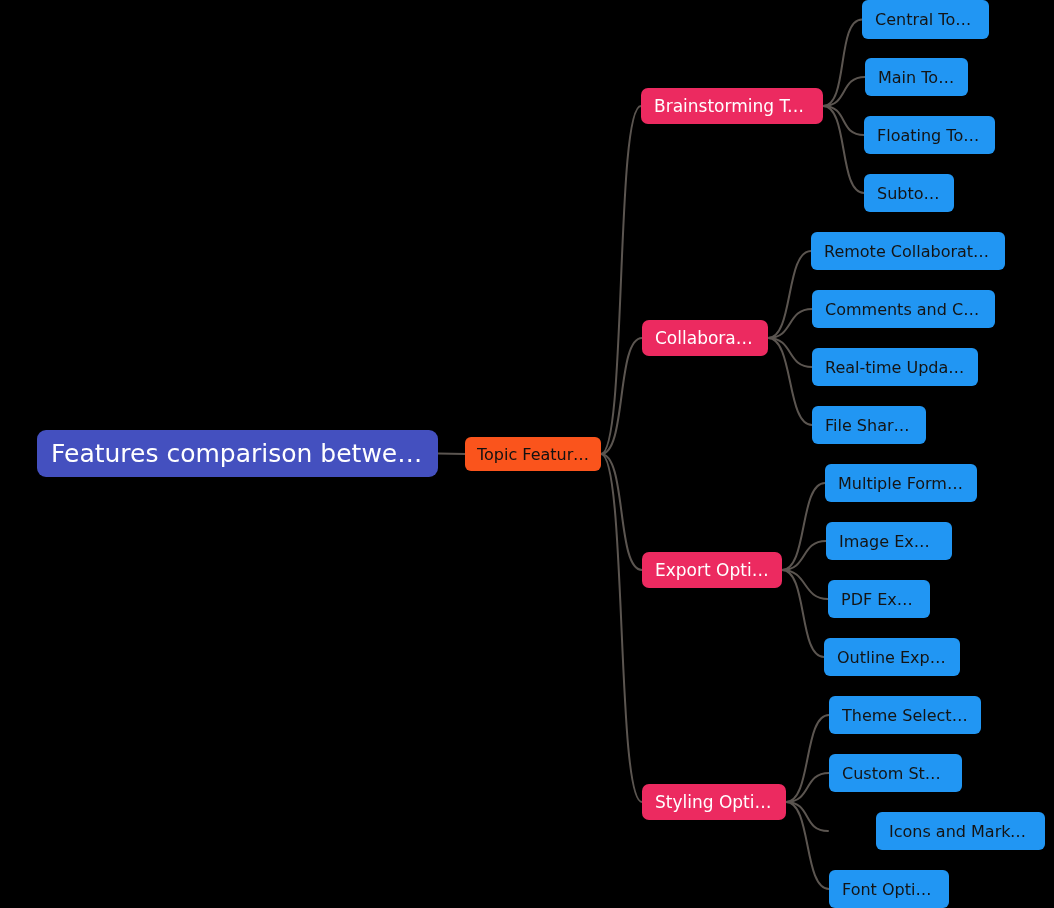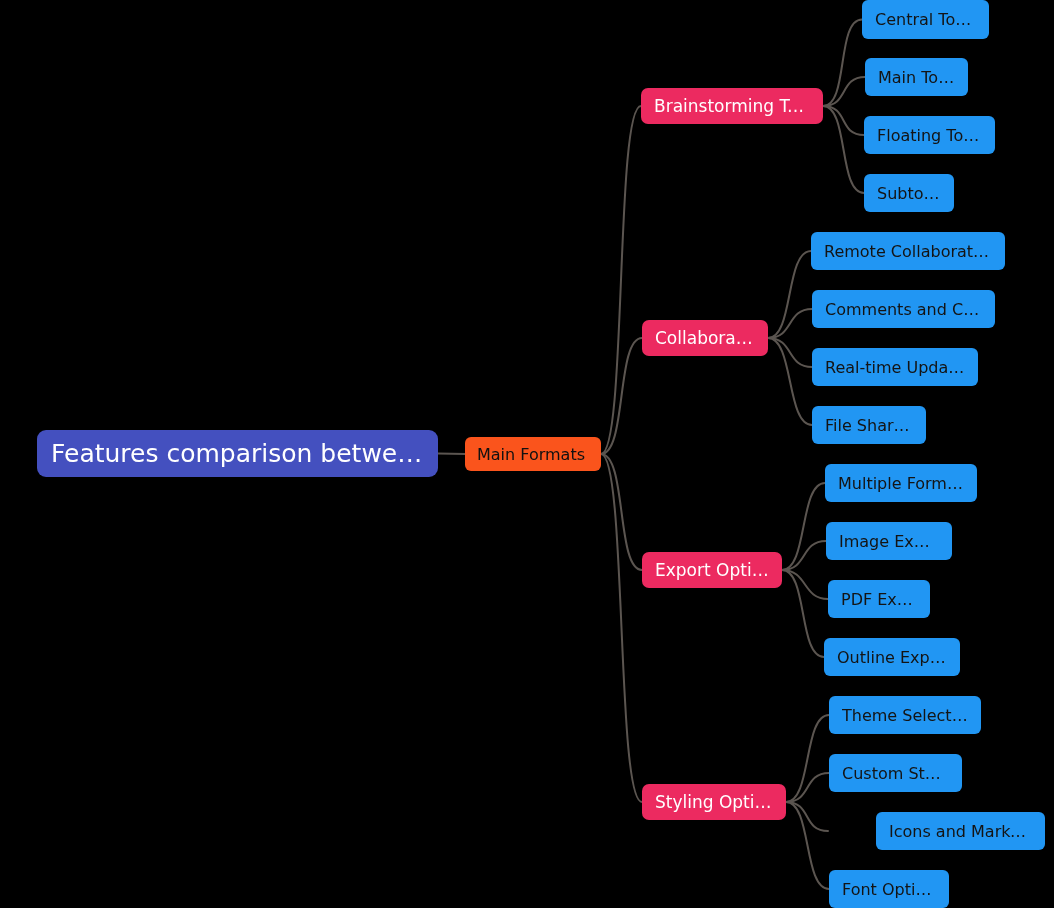--- a/index.html
+++ b/index.html
@@ -90,21 +90,21 @@
       <path d="M 786 802 C 812 802, 803 715, 829 715" fill="none" stroke="#5b5550" stroke-width="2" stroke-linecap="round"></path>
       <path d="M 786 802 C 812 802, 803 773, 829 773" fill="none" stroke="#5b5550" stroke-width="2" stroke-linecap="round"></path>
       <path d="M 786 802 C 812 802, 802 831, 828 831" fill="none" stroke="#5b5550" stroke-width="2" stroke-linecap="round"></path>
       <path d="M 786 802 C 812 802, 803 889, 829 889" fill="none" stroke="#5b5550" stroke-width="2" stroke-linecap="round"></path>
     </svg>
   <div id="nodes">
       <div class="node node-root" style="left: 37px; top: 430px; width: 401px; height: 47px;">
         <span class="node-label">Features comparison betwee…</span>
       </div>
       <div class="node node-main" style="left: 465px; top: 437px; width: 136px; height: 34px;">
-        <span class="node-label">Main Formats</span>
+        <span class="node-label">Topic Features</span>
       </div>
       <div class="node node-branch" style="left: 641px; top: 88px; width: 182px; height: 36px;">
         <span class="node-label">Brainstorming Tools</span>
       </div>
       <div class="node node-leaf" style="left: 862px; top: 0px; width: 127px; height: 39px;">
         <span class="node-label">Central Topic</span>
       </div>
       <div class="node node-leaf" style="left: 865px; top: 58px; width: 103px; height: 38px;">
         <span class="node-label">Main Topic</span>
       </div>

